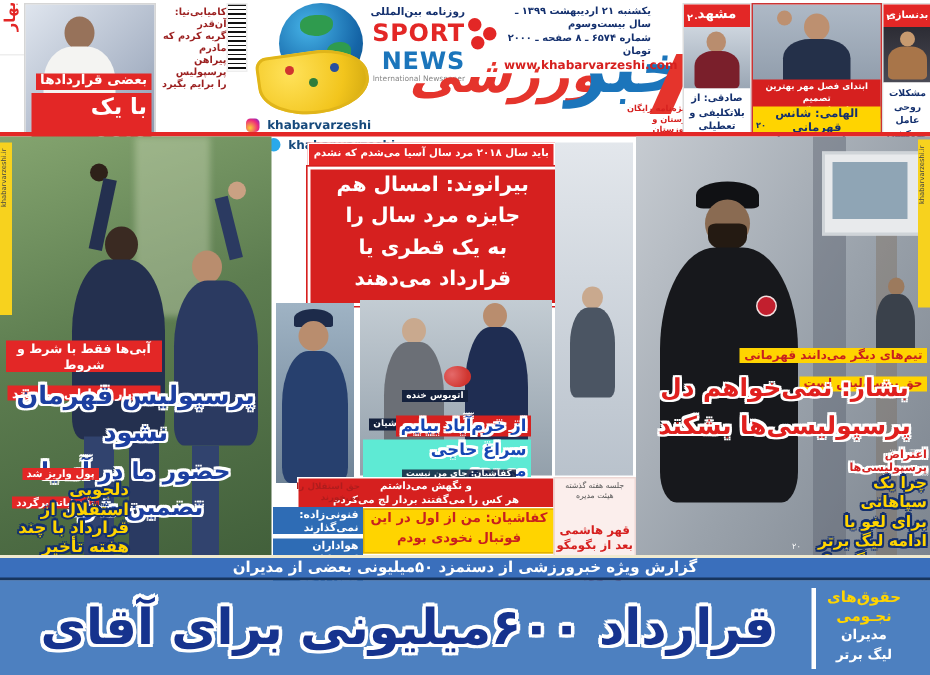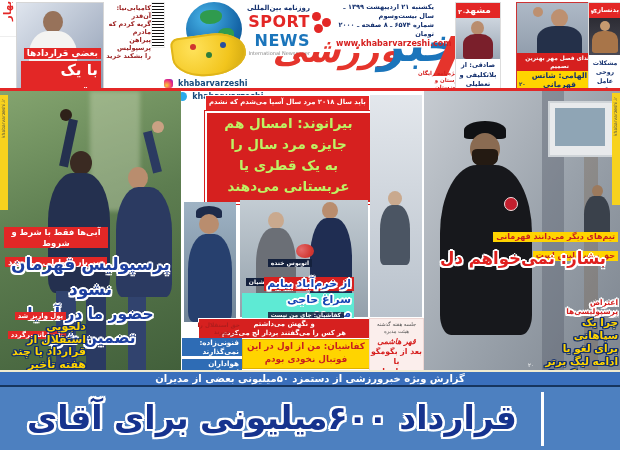--- a/index.html
+++ b/index.html
@@ -39,21 +39,21 @@
       <span class="chip" style="font-size:9px;">بعضی قراردادها</span><br>
       <span class="chip" style="font-size:15px;">با یک متمم</span><br>
       <span class="chip" style="font-size:9px;">۷/۶ میلیارد گران شد</span>
     </div>
   </div>
 
   <div class="abs rtl" style="left:105px;top:4px;width:46px;text-align:right;color:#9b1f1f;font-size:6.5px;font-weight:bold;line-height:8px;">
     <div>کامیابی‌نیا: آن‌قدر</div>
     <div>گریه کردم که مادرم</div>
     <div>پیراهن پرسپولیس</div>
-    <div>را بشکند خرید</div>
+    <div>را برایم بگیرد</div>
   </div>
 
   <div class="abs" style="left:151px;top:2px;width:12px;height:44px;background:repeating-linear-gradient(to bottom,#111 0 1px,#fff 1px 3px);border:1px solid #eee;"></div>
 
   <div class="abs" style="left:162px;top:0;width:102px;height:86px;">
     <div class="abs" style="left:24px;top:2px;width:56px;height:54px;border-radius:50%;background:radial-gradient(circle at 35% 30%,#46b4e8,#1565a7 65%,#0d4f86);"></div>
     <div class="abs" style="left:38px;top:10px;width:22px;height:14px;border-radius:50% 40% 60% 50%;background:#2f9b4e;"></div>
     <div class="abs" style="left:56px;top:28px;width:16px;height:12px;border-radius:60% 50% 40% 60%;background:#2f9b4e;"></div>
     <div class="abs" style="left:10px;top:34px;width:74px;height:42px;background:radial-gradient(circle at 30% 30%,#ffe25a,#f2c51d 60%,#caa20e);border-radius:8px 50% 50% 55%;transform:rotate(-8deg);box-shadow:inset 0 0 0 2px #e0b51a;"></div>
     <div class="abs" style="left:28px;top:44px;width:6px;height:6px;border-radius:50%;background:#d0352f;"></div>
@@ -111,21 +111,21 @@
       <div class="head" style="left:15px;top:3px;width:13px;height:14px;background:#b98d6e;"></div>
       <div class="torso" style="left:7px;top:16px;width:30px;height:25px;background:#7a1f2b;"></div>
     </div>
     <div class="abs rtl navy" style="left:0;top:56px;width:44px;height:30px;background:#fff;text-align:center;font-size:6.6px;font-weight:bold;line-height:9.5px;padding-top:2px;">
       <div>صادقی: از</div>
       <div>بلاتکلیفی و تعطیلی</div>
       <div>خسته شدیم</div>
     </div>
   </div>
 
-  <div class="abs" style="left:501px;top:2px;width:85px;height:86px;background:linear-gradient(#aeb9c6,#7e8b9b);border:1px solid #c33;margin-left:15px;">
+  <div class="abs" style="left:501px;top:2px;width:85px;height:86px;background:linear-gradient(#aeb9c6,#7e8b9b);border:1px solid #c33;">
     <div class="head" style="left:34px;top:6px;width:17px;height:18px;background:#bd9070;"></div>
     <div class="head" style="left:16px;top:4px;width:10px;height:10px;background:#bd9070;"></div>
     <div class="torso" style="left:20px;top:23px;width:45px;height:32px;background:#243049;"></div>
     <div class="abs rtl" style="left:0;top:50px;width:85px;text-align:center;background:#d6201f;color:#fff;font-size:5.8px;font-weight:bold;line-height:8px;padding:1px 0;">
       <div>ابتدای فصل مهر بهترین تصمیم</div>
       <div>جدایی از تراکتور بود</div>
     </div>
     <div class="abs rtl" style="left:0;top:68px;width:85px;height:18px;background:#ffd400;text-align:center;font-size:7.6px;font-weight:900;color:#14306e;line-height:9px;">
       <div>الهامی: شانس قهرمانی</div>
       <div>پرسپولیس بیشتر است</div>
@@ -189,25 +189,25 @@
     <div>دلجویی</div>
     <div>استقلال از</div>
     <div>قرارداد با چند</div>
     <div>هفته تأخیر</div>
   </div>
 
   <div class="abs rtl" style="left:205px;top:95px;width:163px;height:14px;background:#e32726;border:1px solid #fff;color:#fff;
               font-size:6.8px;font-weight:bold;text-align:center;line-height:12px;">باید سال ۲۰۱۸ مرد سال آسیا می‌شدم که نشدم</div>
 
   <div class="abs rtl" style="left:205px;top:111px;width:163px;height:89px;background:#d6201f;border:2px solid #fff;outline:1px solid #d6201f;
-              color:#bef264;text-align:center;font-weight:900;font-size:13.5px;line-height:21px;">
+              color:#ffffff;text-align:center;font-weight:900;font-size:13.5px;line-height:21px;">
     <div>بیرانوند: امسال هم</div>
     <div>جایزه مرد سال را</div>
     <div>به یک قطری یا</div>
-    <div>عربستانی می‌دهند</div>
+    <div>قرارداد می‌دهند</div>
   </div>
 
   <div class="abs" style="left:184px;top:202px;width:52px;height:120px;background:linear-gradient(#9fb3c4,#6f8396);overflow:hidden;">
     <div class="head" style="left:12px;top:4px;width:26px;height:12px;background:#1d2b4a;border-radius:50% 50% 10% 10%;"></div>
     <div class="head" style="left:15px;top:12px;width:20px;height:20px;background:#b98d6e;"></div>
     <div class="torso" style="left:4px;top:32px;width:44px;height:88px;background:#27406e;"></div>
   </div>
 
   <div class="abs" style="left:240px;top:200px;width:128px;height:117px;background:linear-gradient(#c3ccd3,#93a0ab);overflow:hidden;">
     <div class="head" style="left:28px;top:12px;width:16px;height:17px;background:#c9a98e;"></div>
@@ -254,21 +254,21 @@
     <span class="chip" style="background:#2e6cb5;font-size:7.2px;">نفس راحت بکشند</span>
   </div>
 
   <div class="abs" style="left:370px;top:95px;width:52px;height:222px;background:linear-gradient(#e3e7ec,#b9c2cc);">
     <div class="head" style="left:18px;top:96px;width:14px;height:15px;background:#c9a98e;"></div>
     <div class="torso" style="left:10px;top:110px;width:30px;height:60px;background:#4b5563;"></div>
   </div>
   <div class="abs rtl" style="left:369px;top:318px;width:53px;height:62px;background:#fbeeec;border:1px solid #eed7d4;text-align:center;">
     <div style="font-size:5.2px;color:#555;line-height:7px;margin-top:2px;">جلسه هفته گذشته</div>
     <div style="font-size:5.2px;color:#555;line-height:7px;">هیئت مدیره</div>
-    <div style="font-size:7.8px;font-weight:900;color:#d6201f;line-height:10px;margin-top:2px;font-style:italic;">قهر هاشمی</div>
+    <div style="font-size:7.8px;font-weight:900;color:#d6201f;line-height:10px;margin-top:14px;">قهر هاشمی</div>
     <div style="font-size:7.8px;font-weight:900;color:#d6201f;line-height:10px;">بعد از بگومگو با</div>
     <div style="font-size:7.8px;font-weight:900;color:#d6201f;line-height:10px;">رسول‌پناه</div>
   </div>
 
   <div class="abs" style="left:424px;top:91px;width:196px;height:279px;background:linear-gradient(120deg,#c6cbd1,#9aa2ab 55%,#7d858f);overflow:hidden;">
     <div class="abs" style="left:118px;top:0;width:22px;height:279px;background:rgba(90,98,110,.45);"></div>
     <div class="abs" style="left:160px;top:40px;width:14px;height:239px;background:rgba(120,100,80,.35);"></div>
     <div class="abs" style="left:124px;top:10px;width:64px;height:52px;background:#e8eaec;border:2px solid #cfd4d8;">
       <div class="abs" style="left:5px;top:5px;width:50px;height:38px;background:#8fa5b5;"></div>
     </div>
@@ -285,20 +285,21 @@
     <span class="vtext" style="position:absolute;left:1px;top:4px;font-size:4.5px;color:#444;">khabarvarzeshi.ir</span>
   </div>
 
   <div class="abs rtl" style="left:470px;top:224px;width:148px;text-align:right;">
     <span class="chip" style="background:#ffd400;color:#c81f1e;font-size:8px;">تیم‌های دیگر می‌دانند قهرمانی</span><br>
     <span class="chip" style="background:#ffd400;color:#c81f1e;font-size:8px;">حق پرسپولیس است</span>
   </div>
 
   <div class="abs rtl ow" style="left:428px;top:246px;width:190px;text-align:center;color:#e0201e;font-weight:900;">
     <div style="font-size:16.5px;line-height:25px;">بشار: نمی‌خواهم دل</div>
+    <div style="font-size:16.5px;line-height:25px;">پرسپولیسی‌ها بشکند</div>
   </div>
 
   <div class="abs rtl ow" style="left:556px;top:298px;width:62px;text-align:right;color:#d6201f;font-size:7.5px;font-weight:900;line-height:9px;">
     <div>اعتراض</div>
     <div>پرسپولیسی‌ها</div>
   </div>
 
   <div class="abs rtl on" style="left:534px;top:316px;width:84px;text-align:right;color:#ffd400;font-weight:900;font-size:10.5px;line-height:13px;">
     <div>چرا یک سپاهانی</div>
     <div>برای لغو یا</div>
@@ -308,15 +309,21 @@
   <div class="abs" style="left:528px;top:362px;font-size:5.5px;color:#fff;">۲۰</div>
 
   <div class="abs rtl" style="left:0;top:370px;width:620px;height:15px;background:#3a6fbc;border-top:2px solid #f0ead0;
               color:#fff;font-size:10px;font-weight:bold;text-align:center;line-height:13px;">گزارش ویژه خبرورزشی از دستمزد ۵۰میلیونی بعضی از مدیران</div>
 
   <div class="abs" style="left:0;top:385px;width:620px;height:2px;background:#17355e;"></div>
 
   <div class="abs" style="left:0;top:387px;width:620px;height:63px;background:#4d80c0;">
     <div class="abs rtl ow2" style="left:8px;top:6px;width:528px;text-align:center;color:#16338e;font-weight:900;font-size:33px;line-height:50px;letter-spacing:-1px;">قرارداد ۶۰۰میلیونی برای آقای مدیر!</div>
     <div class="abs" style="left:541px;top:5px;width:3px;height:54px;background:#fff;"></div>
+    <div class="abs rtl" style="left:546px;top:5px;width:60px;text-align:center;">
+      <div style="color:#ffd400;font-size:10px;font-weight:900;line-height:13px;">حقوق‌های</div>
+      <div style="color:#ffd400;font-size:10px;font-weight:900;line-height:13px;">نجـومی</div>
+      <div style="color:#fff;font-size:9px;font-weight:900;line-height:13px;">مدیران</div>
+      <div style="color:#fff;font-size:9px;font-weight:900;line-height:13px;">لیگ برتر</div>
+    </div>
   </div>
 
 </div>
 
 </body></html>

